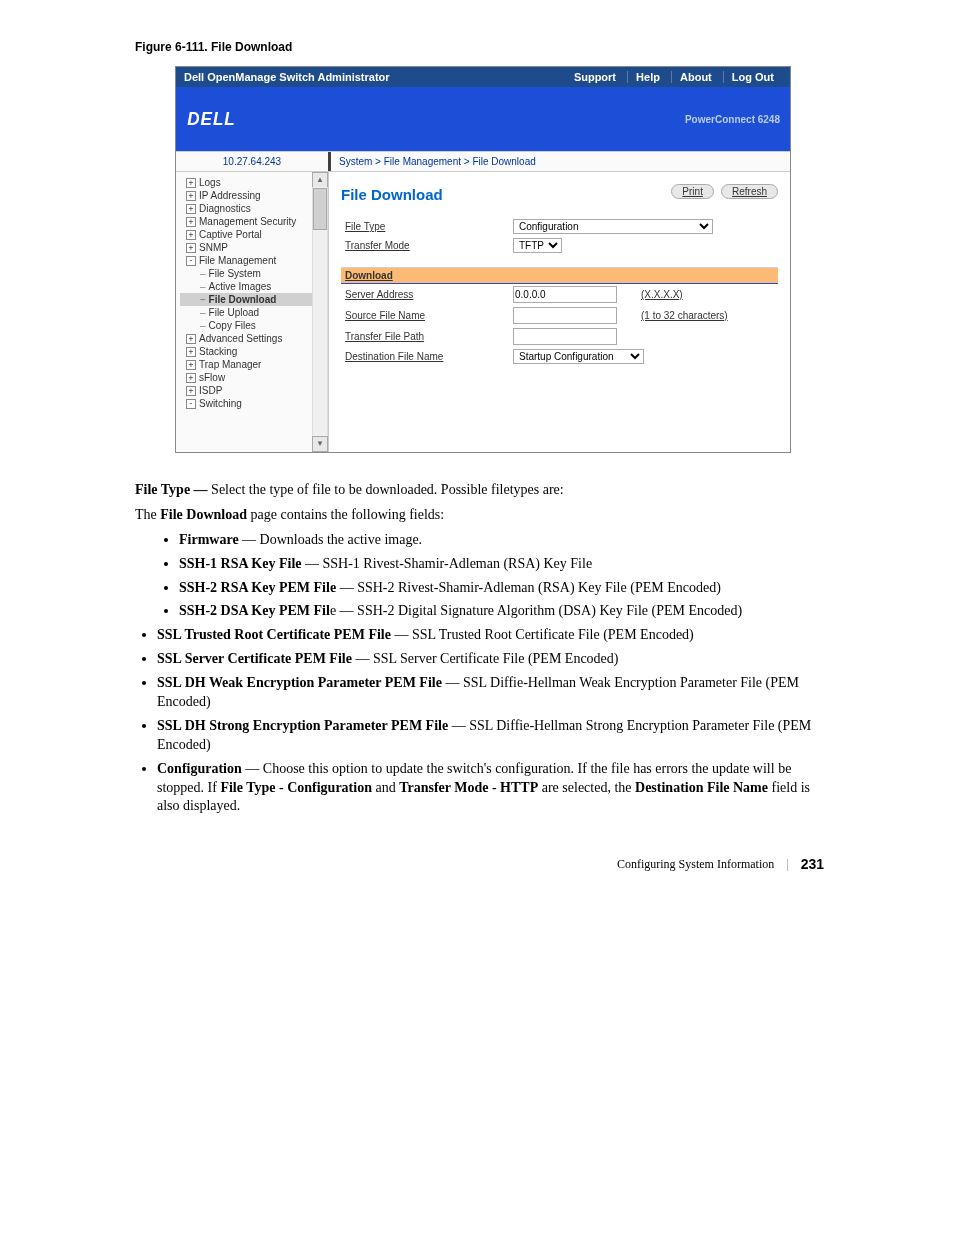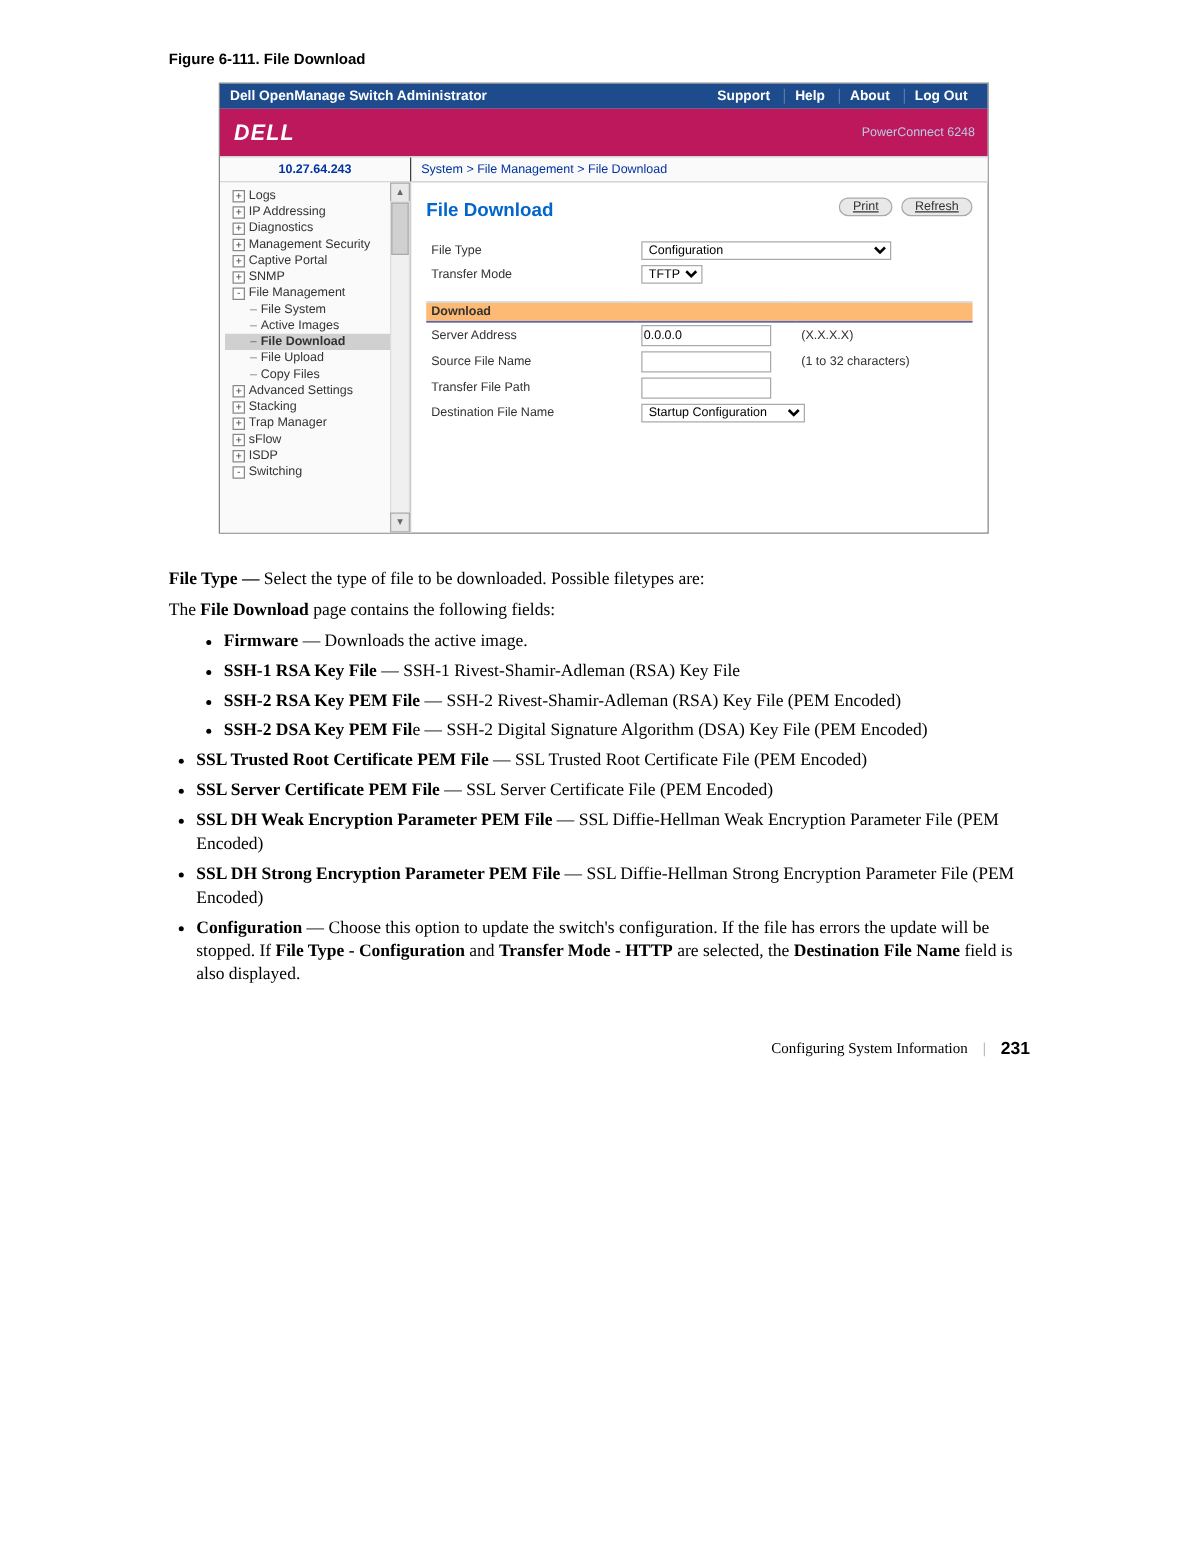--- a/index.html
+++ b/index.html
@@ -37,55 +37,55 @@
     font-weight: bold;
     padding: 4px 8px;
   }
   .topbar .title { flex: 1; }
   .topbar .nav span {
     padding: 0 8px;
     border-left: 1px solid #5a7aac;
   }
   .topbar .nav span:first-child { border-left: none; }
   .logobar {
-    background: #be185d;
+    background: #1d4ed8;
     display: flex;
     align-items: center;
-    padding: 4px 10px;
+    padding: 17px 10px;
     height: 30px;
   }
   .logo {
     color: #fff;
     font-weight: bold;
     font-size: 18px;
     font-family: Arial, sans-serif;
     letter-spacing: 1px;
     transform: scaleX(0.95);
     font-style: italic;
   }
   .prodname {
     margin-left: auto;
     color: #b8cbe6;
     font-size: 10px;
-    font-weight: normal;
+    font-weight: bold;
   }
   .breadbar {
     display: flex;
     border-top: 1px solid #ccc;
     border-bottom: 1px solid #ccc;
     background: #fafafa;
     font-size: 10px;
   }
   .breadbar .ip {
     width: 152px;
     text-align: center;
     padding: 4px 0;
     color: #0033a0;
-    font-weight: bold;
-    border-right: 1px solid #404040;
+    font-weight: normal;
+    border-right: 3px solid #404040;
   }
   .breadbar .crumb {
     padding: 4px 8px;
     color: #0033a0;
   }
   .mainarea {
     display: flex;
     height: 280px;
   }
   .sidebar {
@@ -184,20 +184,21 @@
     padding: 1px 10px;
     font-size: 10px;
     color: #333;
     text-decoration: underline;
     margin-left: 4px;
   }
   .formtable {
     width: 100%;
     border-collapse: collapse;
     font-size: 10px;
+    text-decoration: underline;
   }
   .formtable td {
     padding: 2px 4px;
     vertical-align: middle;
   }
   .formtable .label-col { width: 160px; }
   .formtable .input-col { width: 120px; }
   .formtable .hint-col { color: #333; }
   .section-head {
     background: #fdba74;

